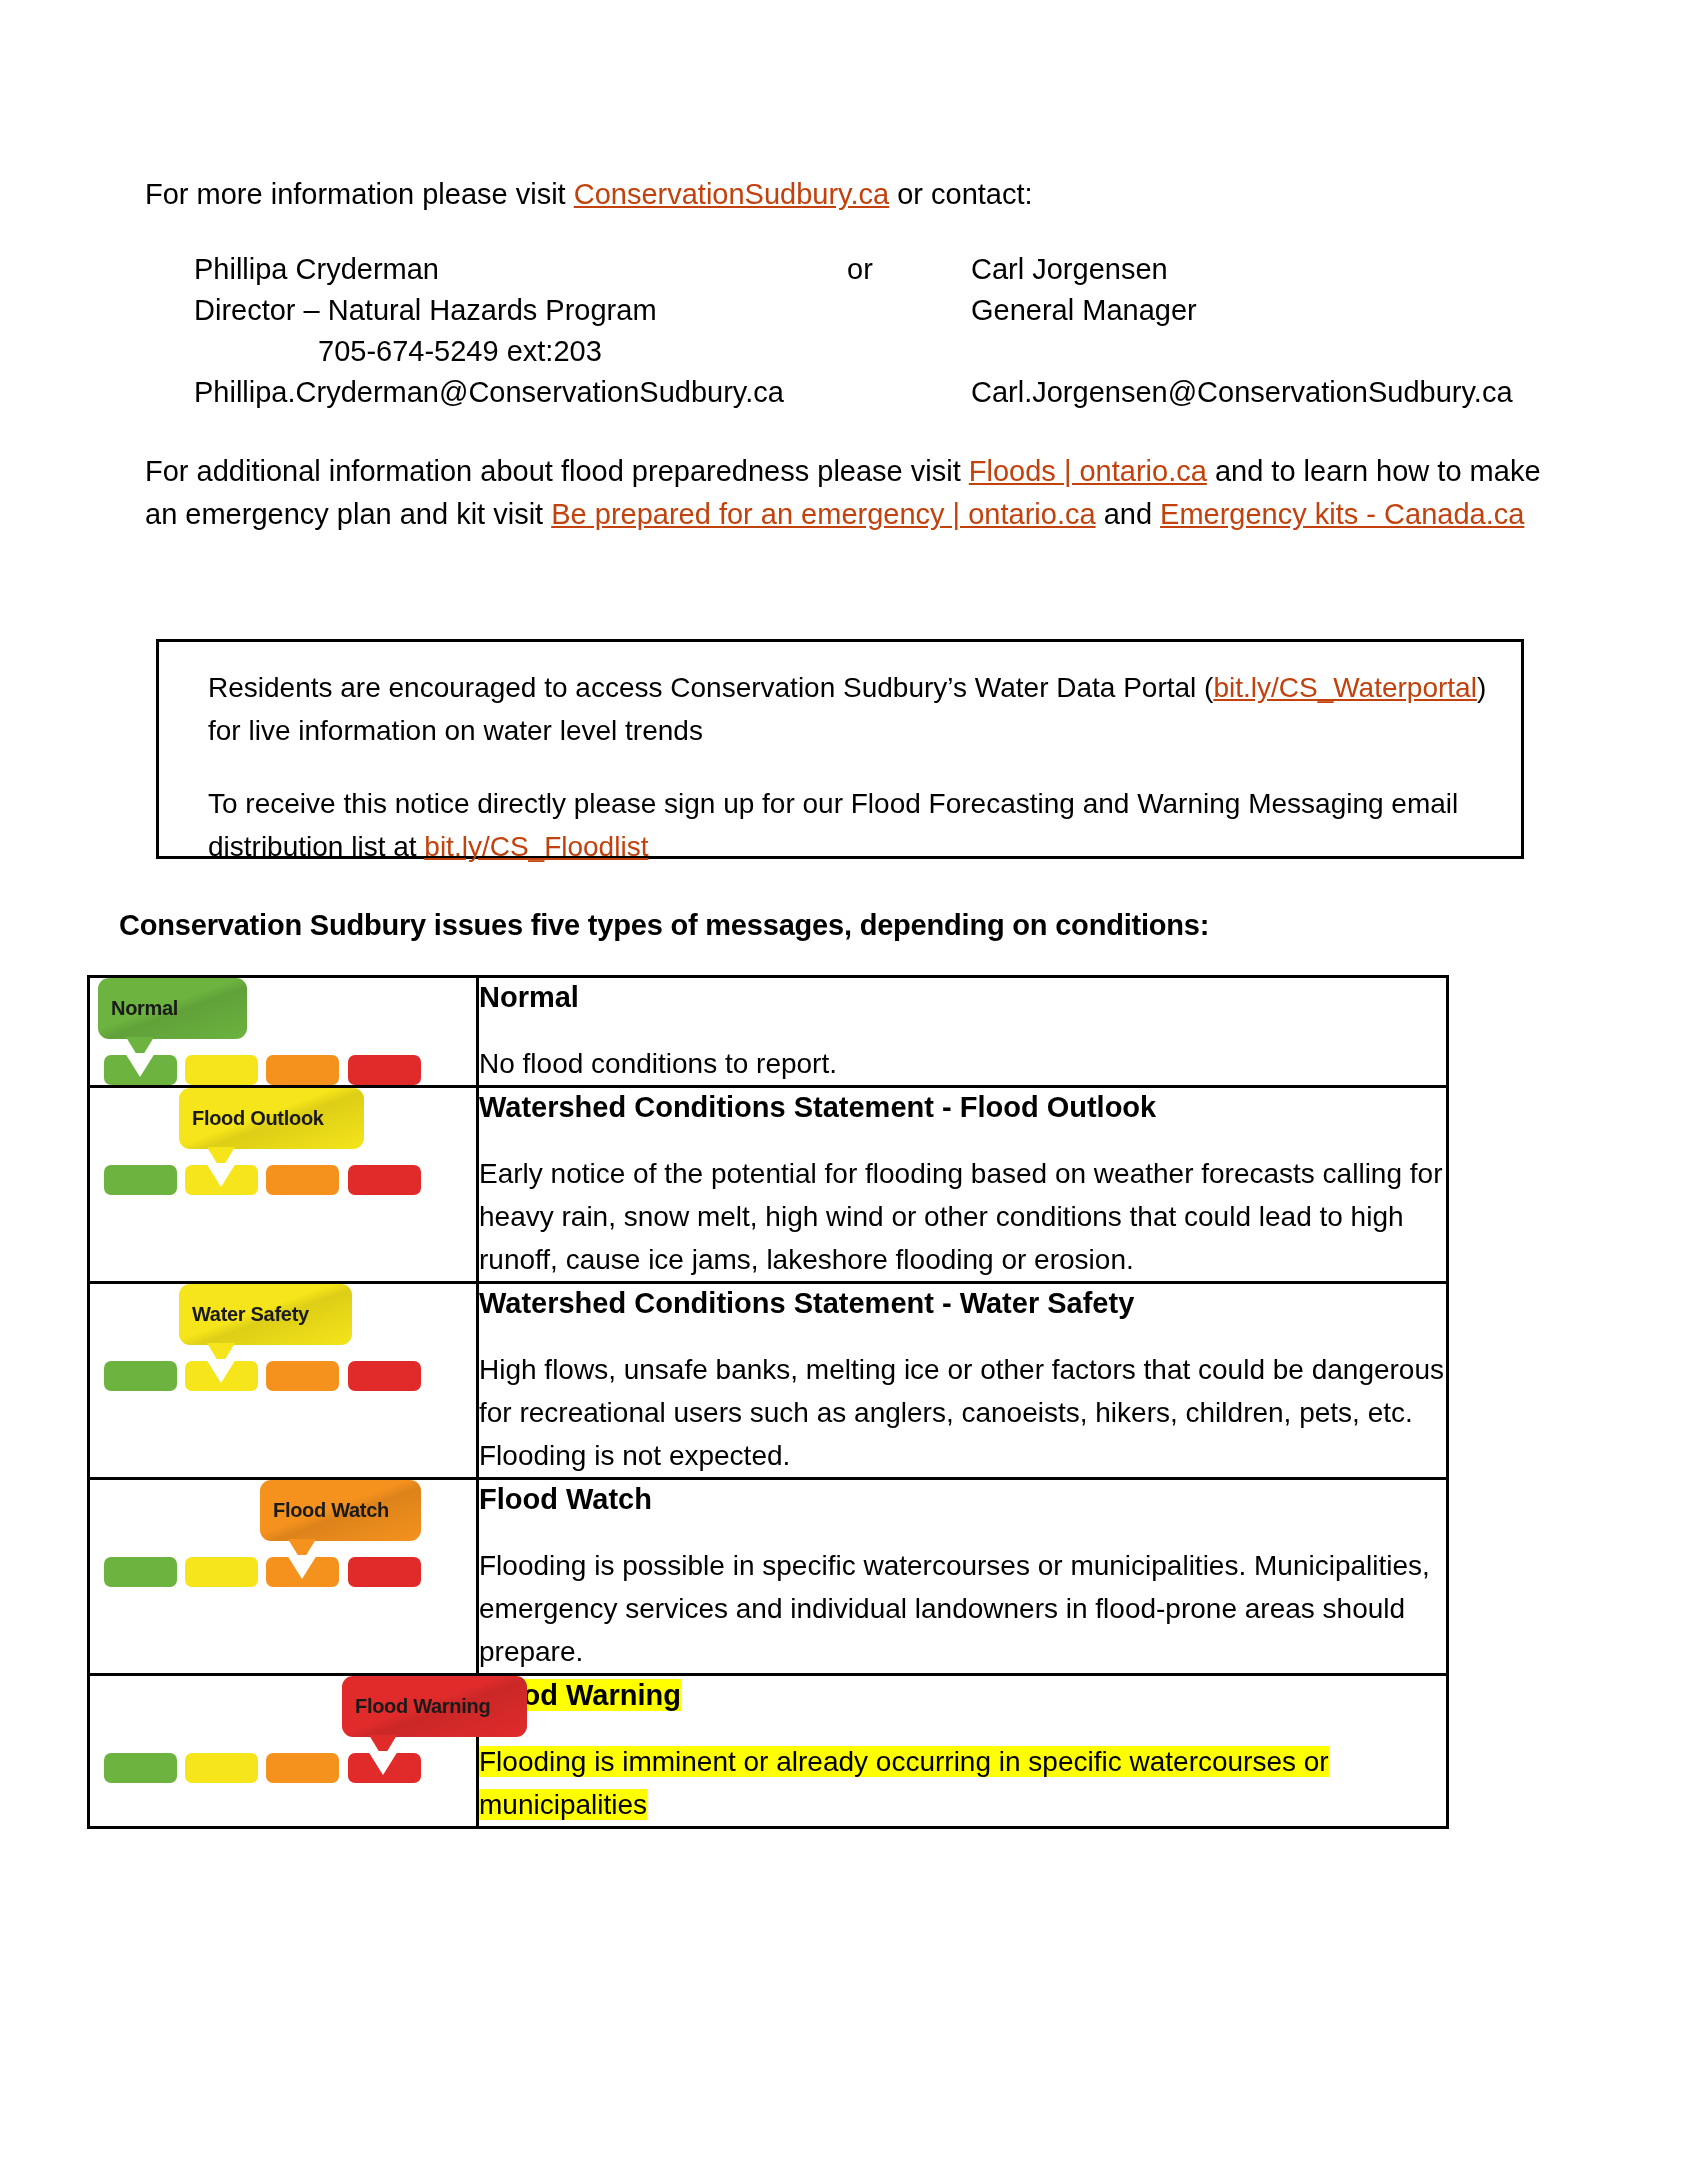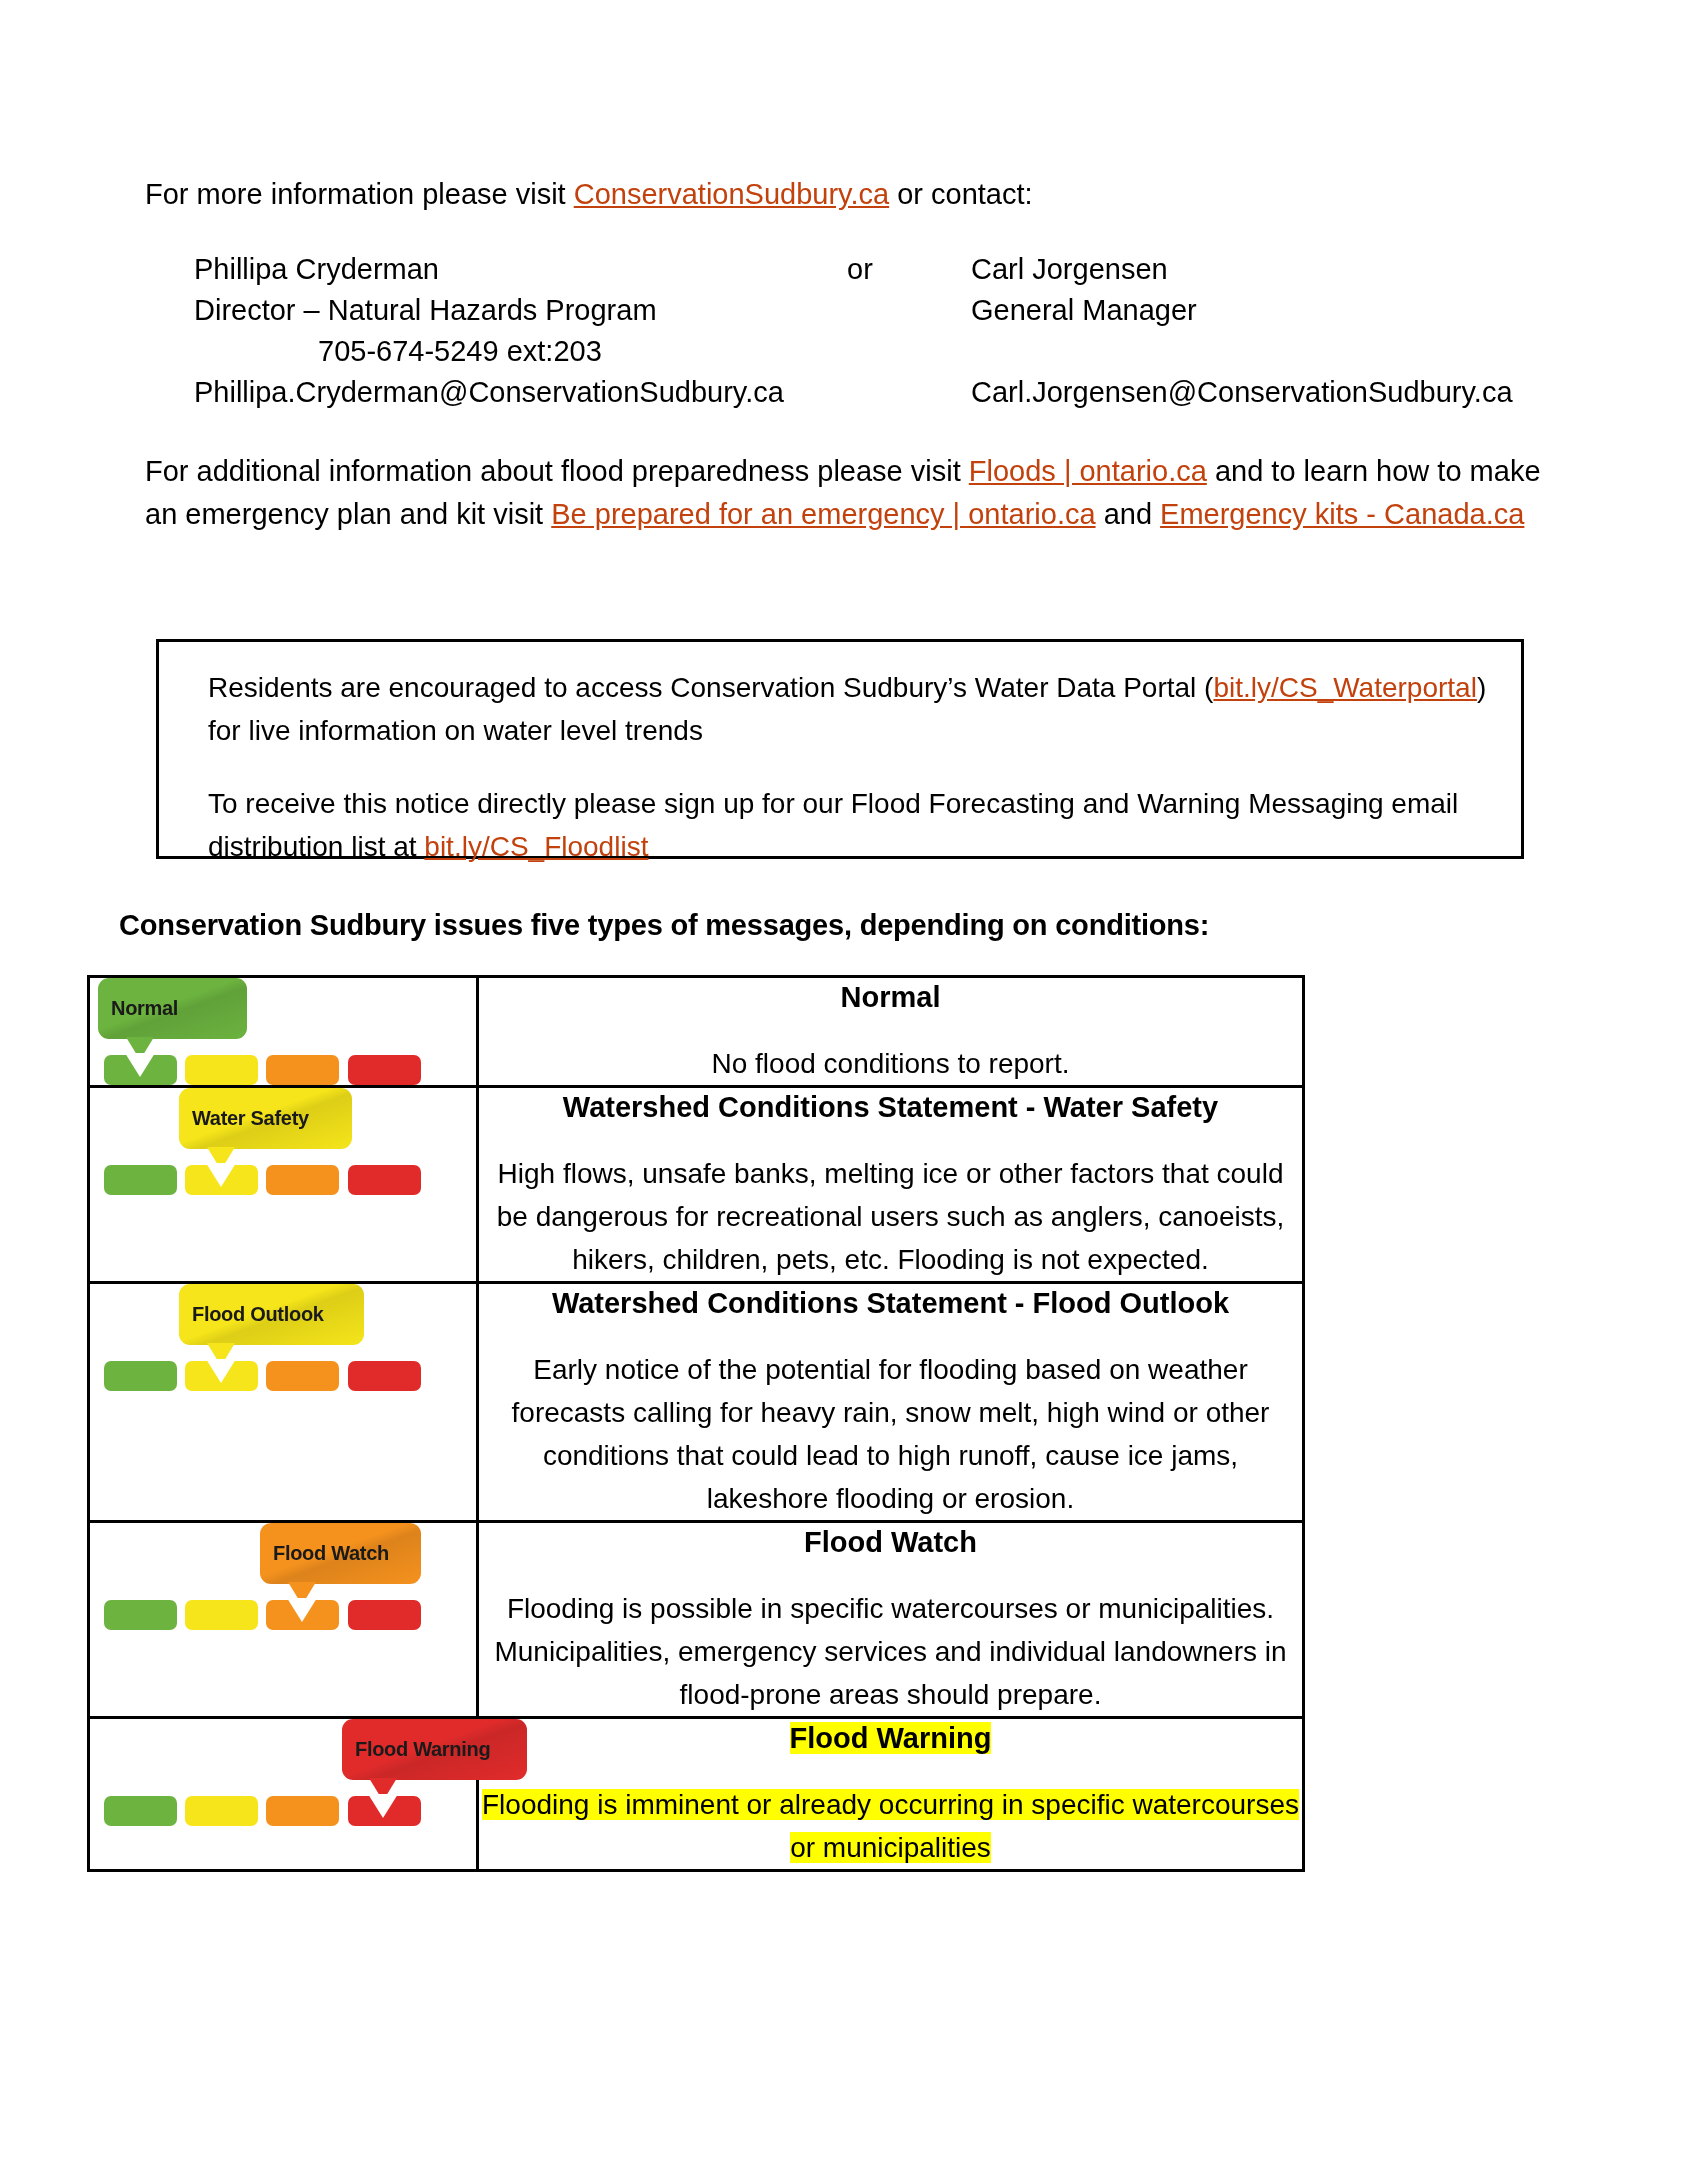--- a/index.html
+++ b/index.html
@@ -91,24 +91,23 @@
     font-size: 29px;
     font-weight: bold;
     letter-spacing: -0.2px;
   }
 
   
   .msg-table {
     position: absolute;
     left: 87px;
     top: 975px;
-    width: 1218px;
+    width: 1362px;
     border-collapse: collapse;
     table-layout: fixed;
-    text-align: center;
   }
   .msg-table td {
     border: 3px solid #000000;
     vertical-align: top;
     padding: 0;
   }
   .cell-badge {
     width: 386px;
     padding: 14px 0 18px 0;
   }
@@ -264,20 +263,49 @@
             </div>
           </td>
           <td class="cell-desc">
             <div class="desc-title"><span>Normal</span></div>
             <div class="desc-body"><span>No flood conditions to report.</span></div>
           </td>
         </tr>
         <tr>
           <td class="cell-badge">
             <div class="badge-graphic">
+              <div class="bubble" style="left: 75px; background: linear-gradient(160deg, rgb(245, 229, 26) 0%, rgb(245, 229, 26) 45%, rgb(221, 206, 23) 55%, rgb(245, 229, 26) 100%); width: 185px;">
+                <span>Flood Outlook</span>
+              </div>
+              <div class="bubble-tail" style="left: 103px;">
+                <svg width="28" height="24" viewBox="0 0 28 24">
+                  <path d="M0 0 L28 0 L14 23 Z" fill="#f5e51a"></path>
+                </svg>
+              </div>
+              <div class="seg-row">
+                <div class="seg s1" style="background: rgb(108, 179, 63);"></div>
+                <div class="seg s2" style="background: rgb(245, 229, 26);"></div>
+                <div class="seg s3" style="background: rgb(245, 146, 30);"></div>
+                <div class="seg s4" style="background: rgb(225, 43, 43);"></div>
+                <div class="notch" style="left: 102px;">
+                  <svg width="30" height="26" viewBox="0 0 30 26">
+                    <path d="M0 0 L30 0 L15 24 Z" fill="#ffffff"></path>
+                  </svg>
+                </div>
+              </div>
+            </div>
+          </td>
+          <td class="cell-desc">
+            <div class="desc-title"><span>Watershed Conditions Statement - Flood Outlook</span></div>
+            <div class="desc-body"><span>Early notice of the potential for flooding based on weather forecasts calling for heavy rain, snow melt, high wind or other conditions that could lead to high runoff, cause ice jams, lakeshore flooding or erosion.</span></div>
+          </td>
+        </tr>
+        <tr>
+          <td class="cell-badge">
+            <div class="badge-graphic">
               <div class="bubble" style="left: 75px; background: linear-gradient(160deg, rgb(245, 229, 26) 0%, rgb(245, 229, 26) 45%, rgb(221, 206, 23) 55%, rgb(245, 229, 26) 100%); width: 173px;">
                 <span>Water Safety</span>
               </div>
               <div class="bubble-tail" style="left: 103px;">
                 <svg width="28" height="24" viewBox="0 0 28 24">
                   <path d="M0 0 L28 0 L14 23 Z" fill="#f5e51a"></path>
                 </svg>
               </div>
               <div class="seg-row">
                 <div class="seg s1" style="background: rgb(108, 179, 63);"></div>
@@ -293,49 +321,20 @@
             </div>
           </td>
           <td class="cell-desc">
             <div class="desc-title"><span>Watershed Conditions Statement - Water Safety</span></div>
             <div class="desc-body"><span>High flows, unsafe banks, melting ice or other factors that could be dangerous for recreational users such as anglers, canoeists, hikers, children, pets, etc. Flooding is not expected.</span></div>
           </td>
         </tr>
         <tr>
           <td class="cell-badge">
             <div class="badge-graphic">
-              <div class="bubble" style="left: 75px; background: linear-gradient(160deg, rgb(245, 229, 26) 0%, rgb(245, 229, 26) 45%, rgb(221, 206, 23) 55%, rgb(245, 229, 26) 100%); width: 185px;">
-                <span>Flood Outlook</span>
-              </div>
-              <div class="bubble-tail" style="left: 103px;">
-                <svg width="28" height="24" viewBox="0 0 28 24">
-                  <path d="M0 0 L28 0 L14 23 Z" fill="#f5e51a"></path>
-                </svg>
-              </div>
-              <div class="seg-row">
-                <div class="seg s1" style="background: rgb(108, 179, 63);"></div>
-                <div class="seg s2" style="background: rgb(245, 229, 26);"></div>
-                <div class="seg s3" style="background: rgb(245, 146, 30);"></div>
-                <div class="seg s4" style="background: rgb(225, 43, 43);"></div>
-                <div class="notch" style="left: 102px;">
-                  <svg width="30" height="26" viewBox="0 0 30 26">
-                    <path d="M0 0 L30 0 L15 24 Z" fill="#ffffff"></path>
-                  </svg>
-                </div>
-              </div>
-            </div>
-          </td>
-          <td class="cell-desc">
-            <div class="desc-title"><span>Watershed Conditions Statement - Flood Outlook</span></div>
-            <div class="desc-body"><span>Early notice of the potential for flooding based on weather forecasts calling for heavy rain, snow melt, high wind or other conditions that could lead to high runoff, cause ice jams, lakeshore flooding or erosion.</span></div>
-          </td>
-        </tr>
-        <tr>
-          <td class="cell-badge">
-            <div class="badge-graphic">
               <div class="bubble" style="left: 156px; background: linear-gradient(160deg, rgb(245, 146, 30) 0%, rgb(245, 146, 30) 45%, rgb(221, 131, 27) 55%, rgb(245, 146, 30) 100%); width: 161px;">
                 <span>Flood Watch</span>
               </div>
               <div class="bubble-tail" style="left: 184px;">
                 <svg width="28" height="24" viewBox="0 0 28 24">
                   <path d="M0 0 L28 0 L14 23 Z" fill="#f5921e"></path>
                 </svg>
               </div>
               <div class="seg-row">
                 <div class="seg s1" style="background: rgb(108, 179, 63);"></div>

